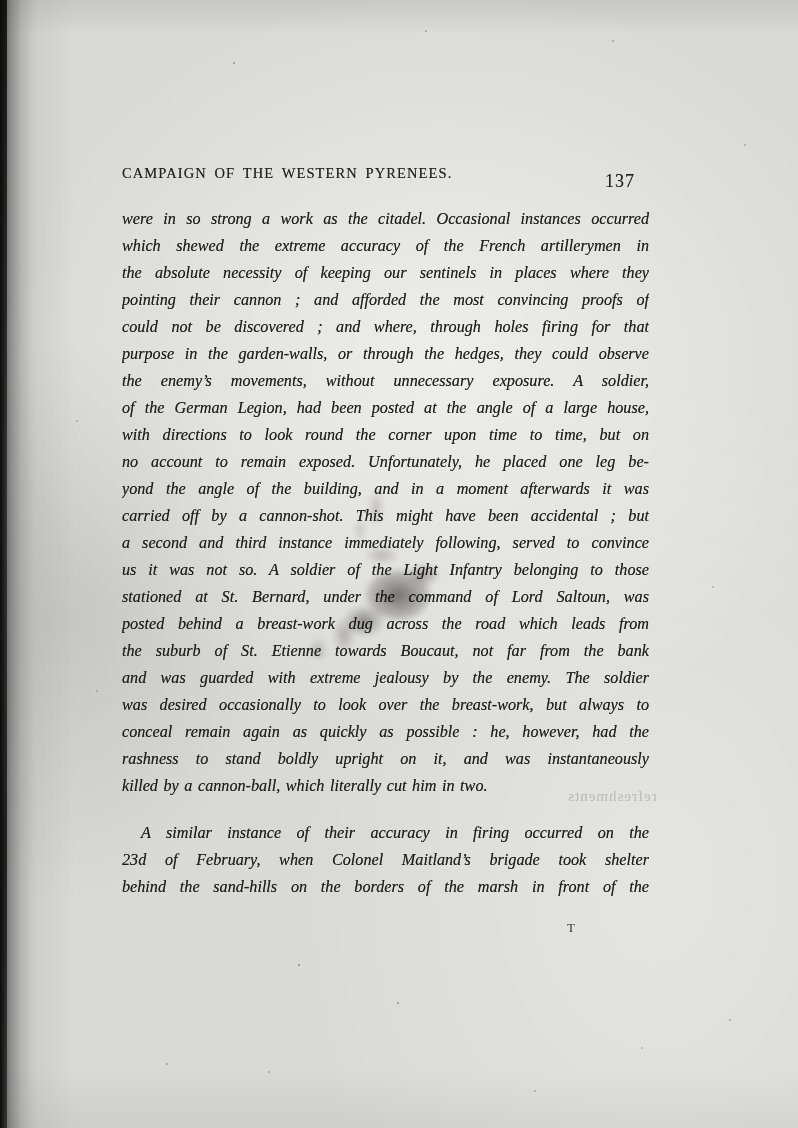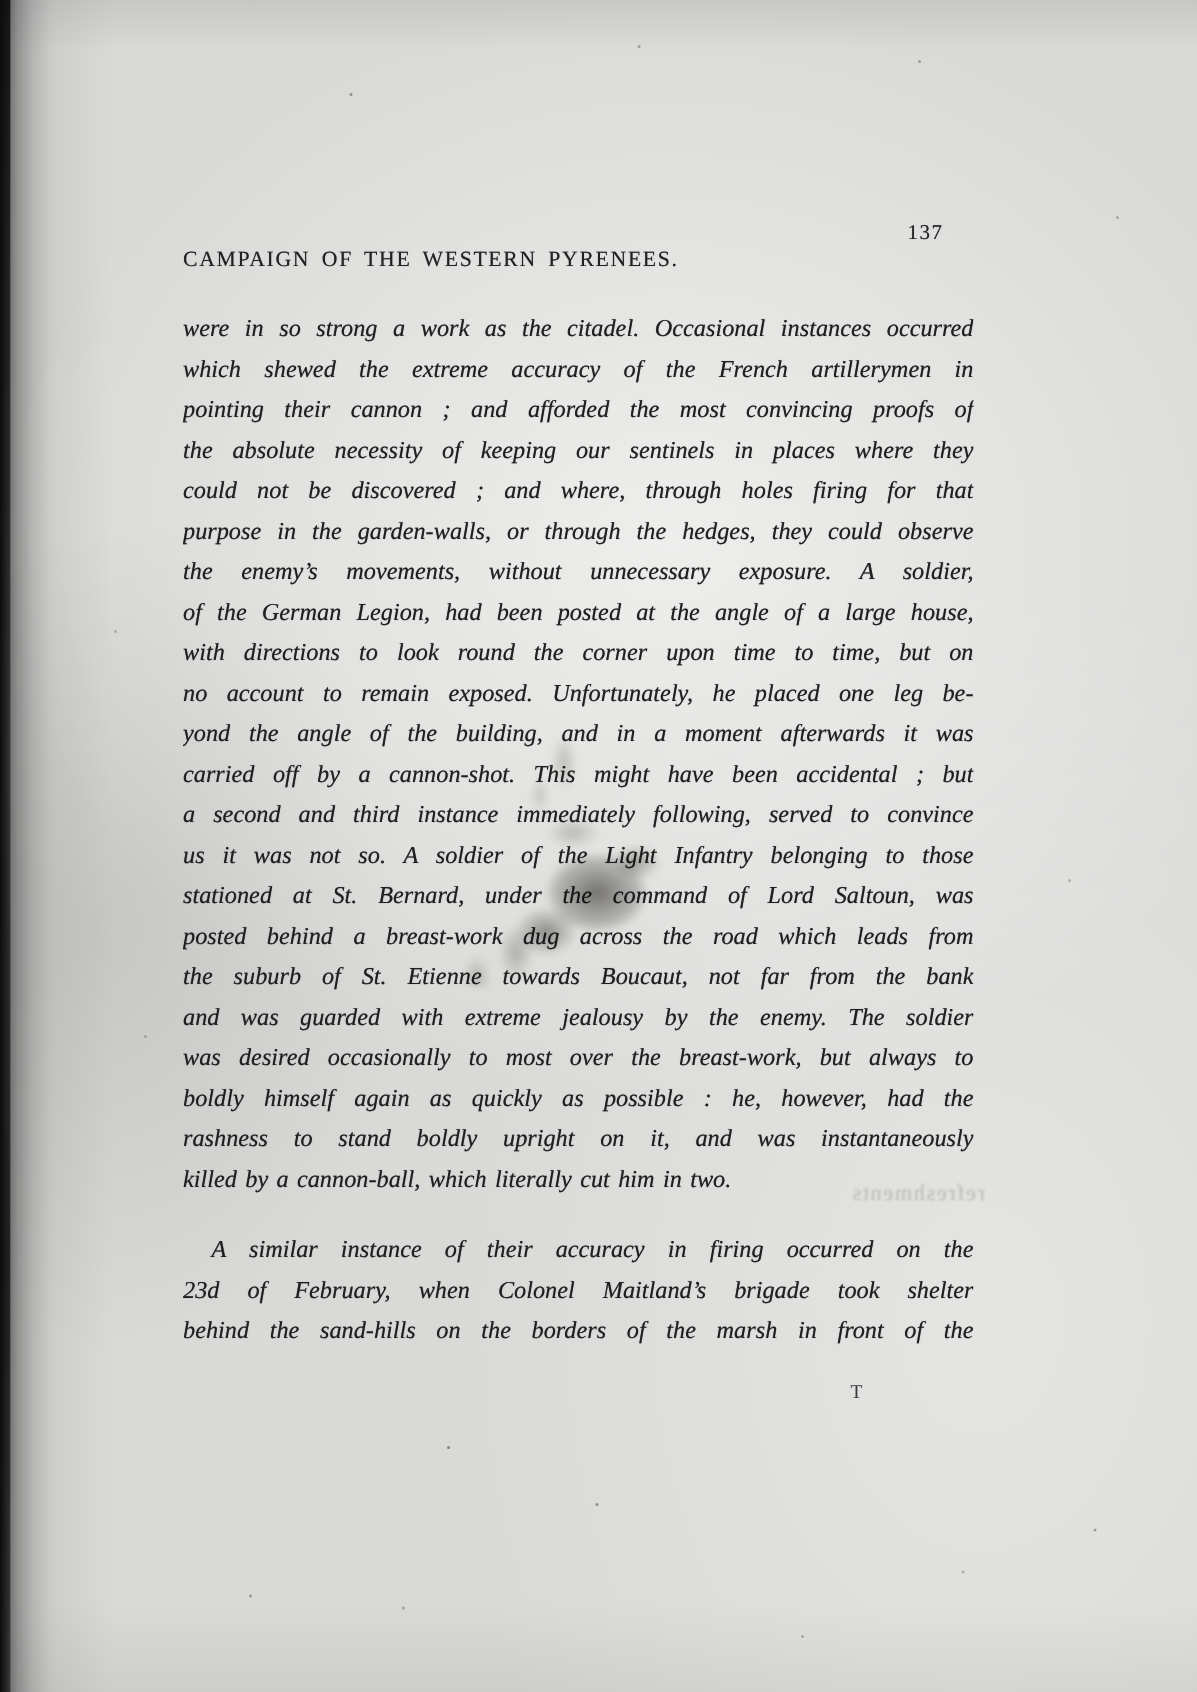--- a/index.html
+++ b/index.html
@@ -49,22 +49,22 @@
     font-size: 14.5px;
     letter-spacing: 1.1px;
     word-spacing: 3px;
     white-space: nowrap;
     color: #222;
     text-shadow: 0 0 0.5px rgba(30,30,30,0.55);
   }
   .folio {
     position: absolute;
     left: 605px;
-    top: 148px;
-    font-size: 14px;
+    top: 171px;
+    font-size: 18px;
     letter-spacing: 1px;
     color: #222;
     text-shadow: 0 0 0.5px rgba(30,30,30,0.5);
   }
   .body-text {
     position: absolute;
     left: 122px;
     top: 206px;
     width: 527px;
     font-size: 16.2px;
@@ -165,38 +165,38 @@
   <div class="spine-soft"></div>
   <div class="speckles"></div>
 
   <div class="running-head">CAMPAIGN OF THE WESTERN PYRENEES.</div>
 
   <div class="folio">137</div>
 
   <div class="body-text">
       <div class="line">were in so strong a work as the citadel.  Occasional instances occurred</div>
       <div class="line">which shewed the extreme accuracy of the French artillerymen in</div>
+      <div class="line">the absolute necessity of keeping our sentinels in places where they</div>
       <div class="line">pointing their cannon ; and afforded the most convincing proofs of</div>
-      <div class="line">the absolute necessity of keeping our sentinels in places where they</div>
       <div class="line">could not be discovered ; and where, through holes firing for that</div>
       <div class="line">purpose in the garden-walls, or through the hedges, they could observe</div>
       <div class="line">the enemy’s movements, without unnecessary exposure.  A soldier,</div>
       <div class="line">of the German Legion, had been posted at the angle of a large house,</div>
       <div class="line">with directions to look round the corner upon time to time, but on</div>
       <div class="line">no account to remain exposed.  Unfortunately, he placed one leg be-</div>
       <div class="line">yond the angle of the building, and in a moment afterwards it was</div>
       <div class="line">carried off by a cannon-shot.  This might have been accidental ; but</div>
       <div class="line">a second and third instance immediately following, served to convince</div>
       <div class="line">us it was not so.  A soldier of the Light Infantry belonging to those</div>
       <div class="line">stationed at St. Bernard, under the command of Lord Saltoun, was</div>
       <div class="line">posted behind a breast-work dug across the road which leads from</div>
       <div class="line">the suburb of St. Etienne towards Boucaut, not far from the bank</div>
       <div class="line">and was guarded with extreme jealousy by the enemy.  The soldier</div>
-      <div class="line">was desired occasionally to most over the breast-work, but always to</div>
-      <div class="line">boldly himself again as quickly as possible : he, however, had the</div>
+      <div class="line">was desired occasionally to look over the breast-work, but always to</div>
+      <div class="line">conceal remain again as quickly as possible : he, however, had the</div>
       <div class="line">rashness to stand boldly upright on it, and was instantaneously</div>
       <div class="line no-stretch">killed by a cannon-ball, which literally cut him in two.</div>
       <div class="line indent">A similar instance of their accuracy in firing occurred on the</div>
       <div class="line">23d of February, when Colonel Maitland’s brigade took shelter</div>
       <div class="line">behind the sand-hills on the borders of the marsh in front of the</div>
     </div>
 
   <div class="stain-trail"></div>
   <div class="ink-stain"></div>
 

